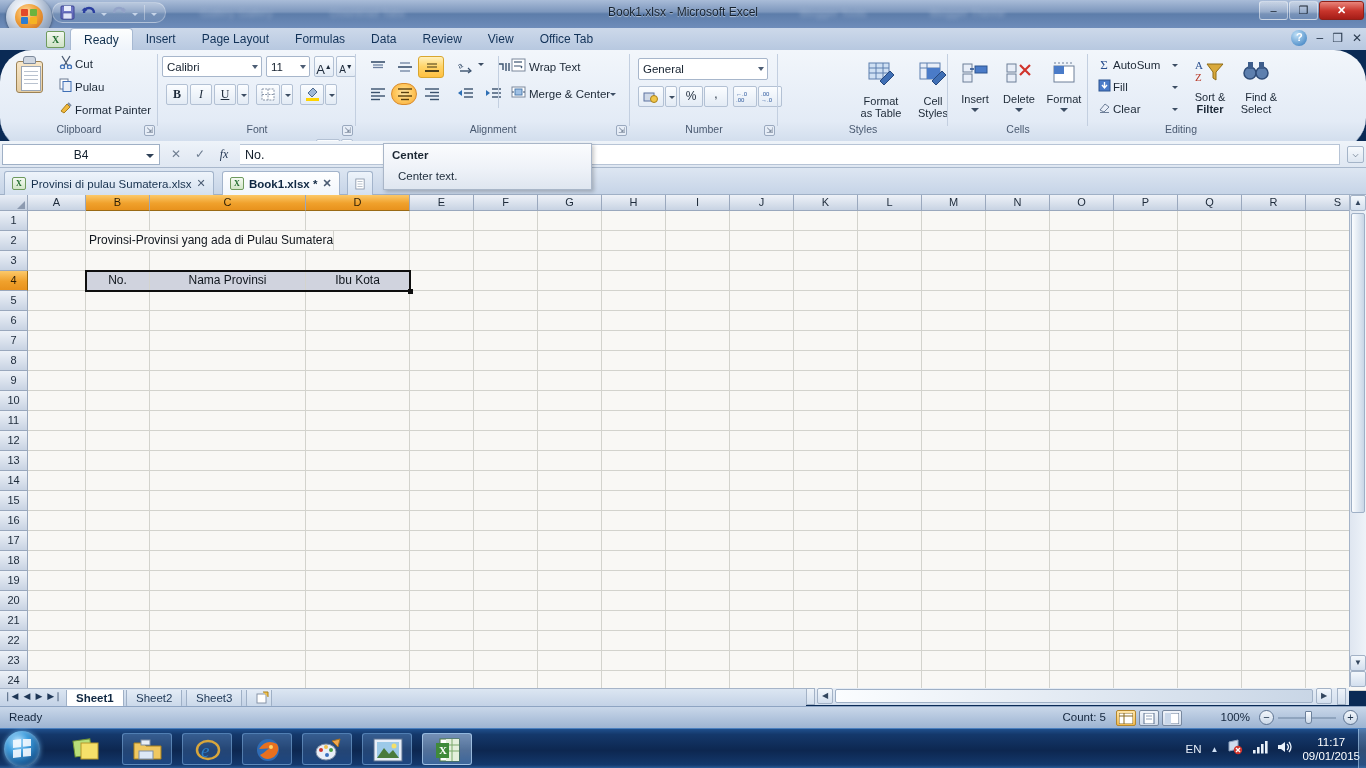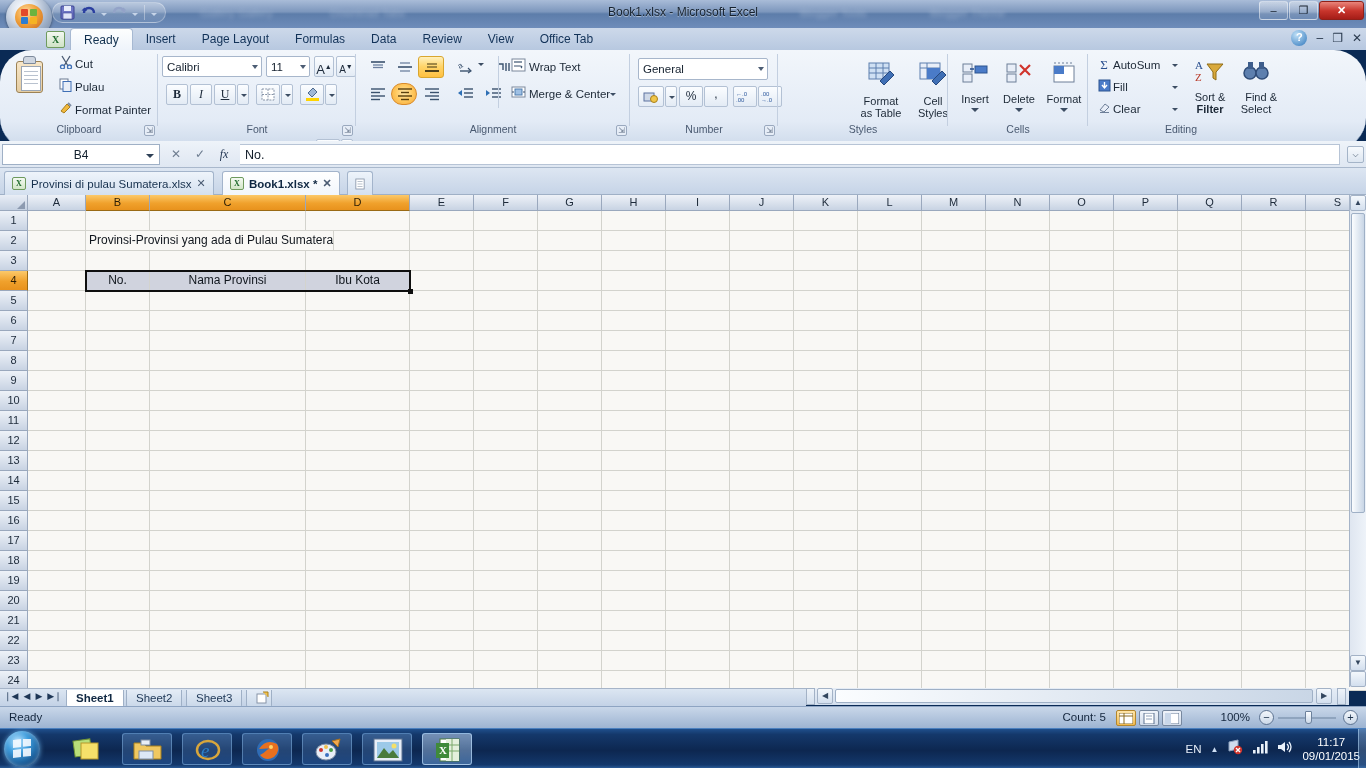--- a/index.html
+++ b/index.html
@@ -835,20 +835,24 @@
     </div>
     <div class="fbtns">
       <div class="fbtn">✕</div>
       <div class="fbtn">✓</div>
       <div class="fbtn" style="font-style:italic;font-family:'Liberation Serif',serif;color:#1f3350;">fx</div>
     </div>
     <div class="finput">No.</div>
     <div class="fb-expand">⌵</div>
   </div>
 
+  <div class="tooltip">
+    <div class="tt-title">Center</div>
+    <div class="tt-body">Center text.</div>
+  </div>
 
   <div class="doctabs">
     <div class="dtab" style="left:4px;">
       <span class="xlmini">X</span>
       <span>Provinsi di pulau Sumatera.xlsx</span>
       <span class="dtab-x">✕</span>
     </div>
     <div class="dtab active" style="left:222px;">
       <span class="xlmini">X</span>
       <span>Book1.xlsx *</span>

